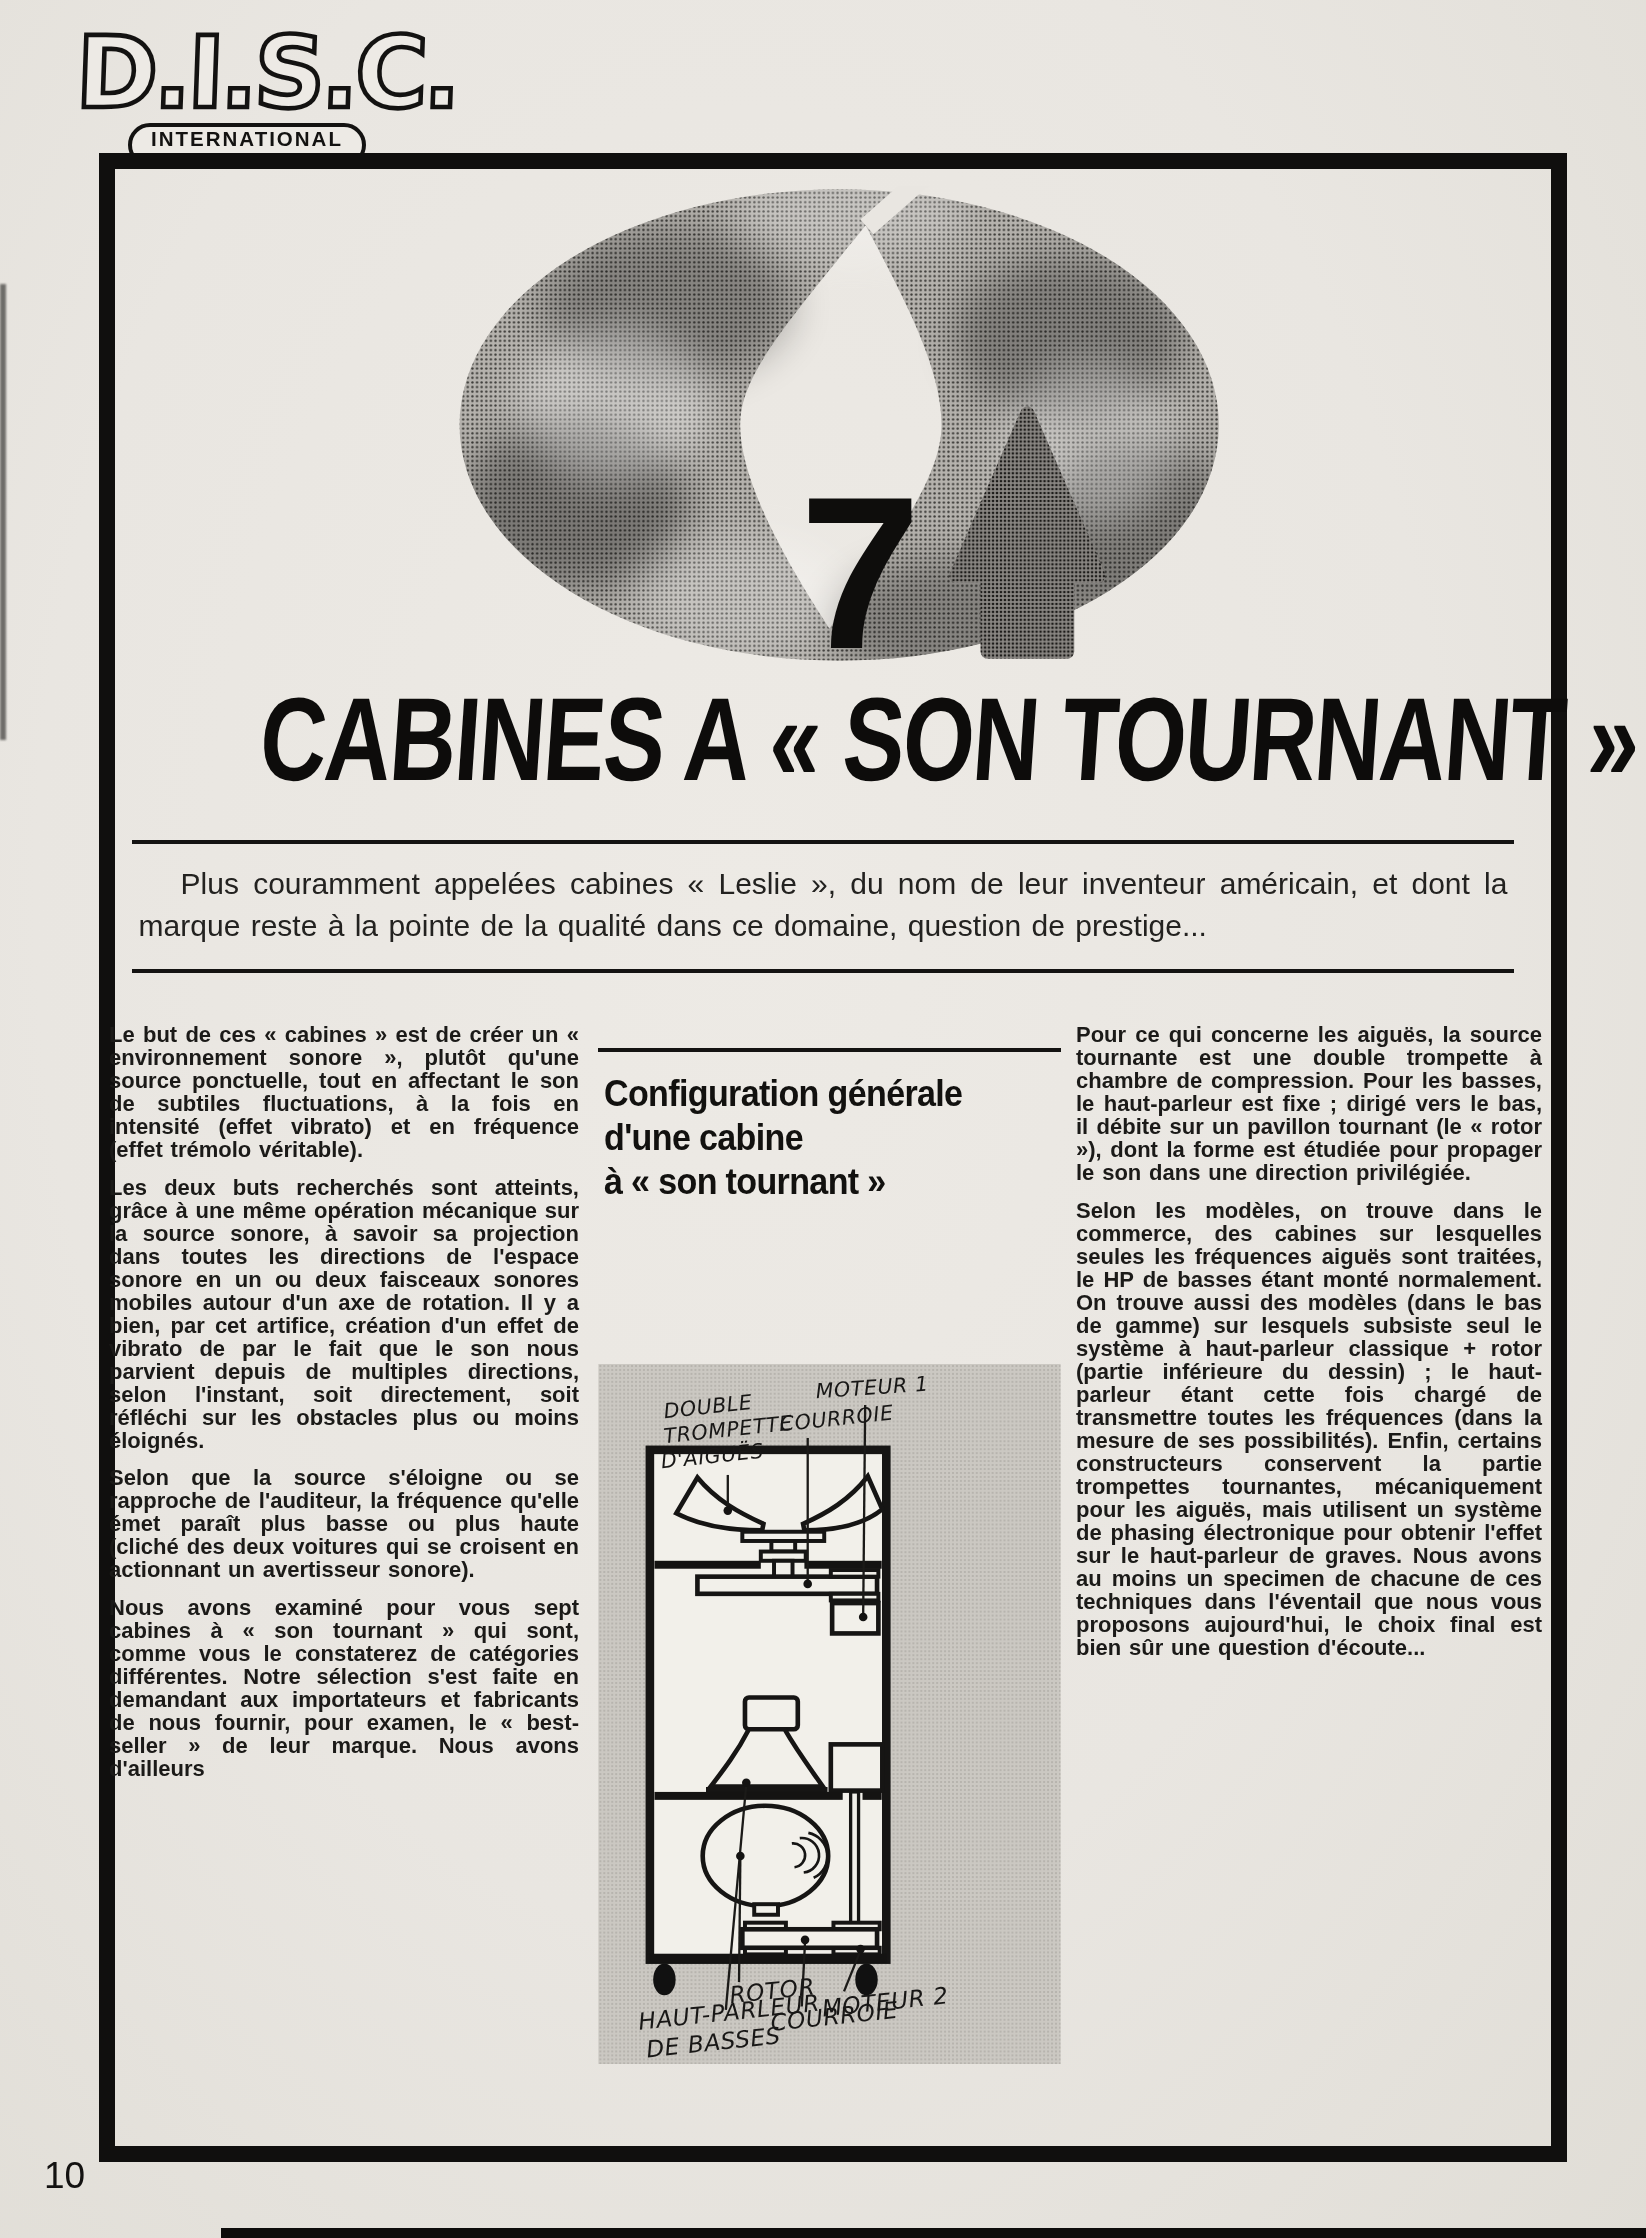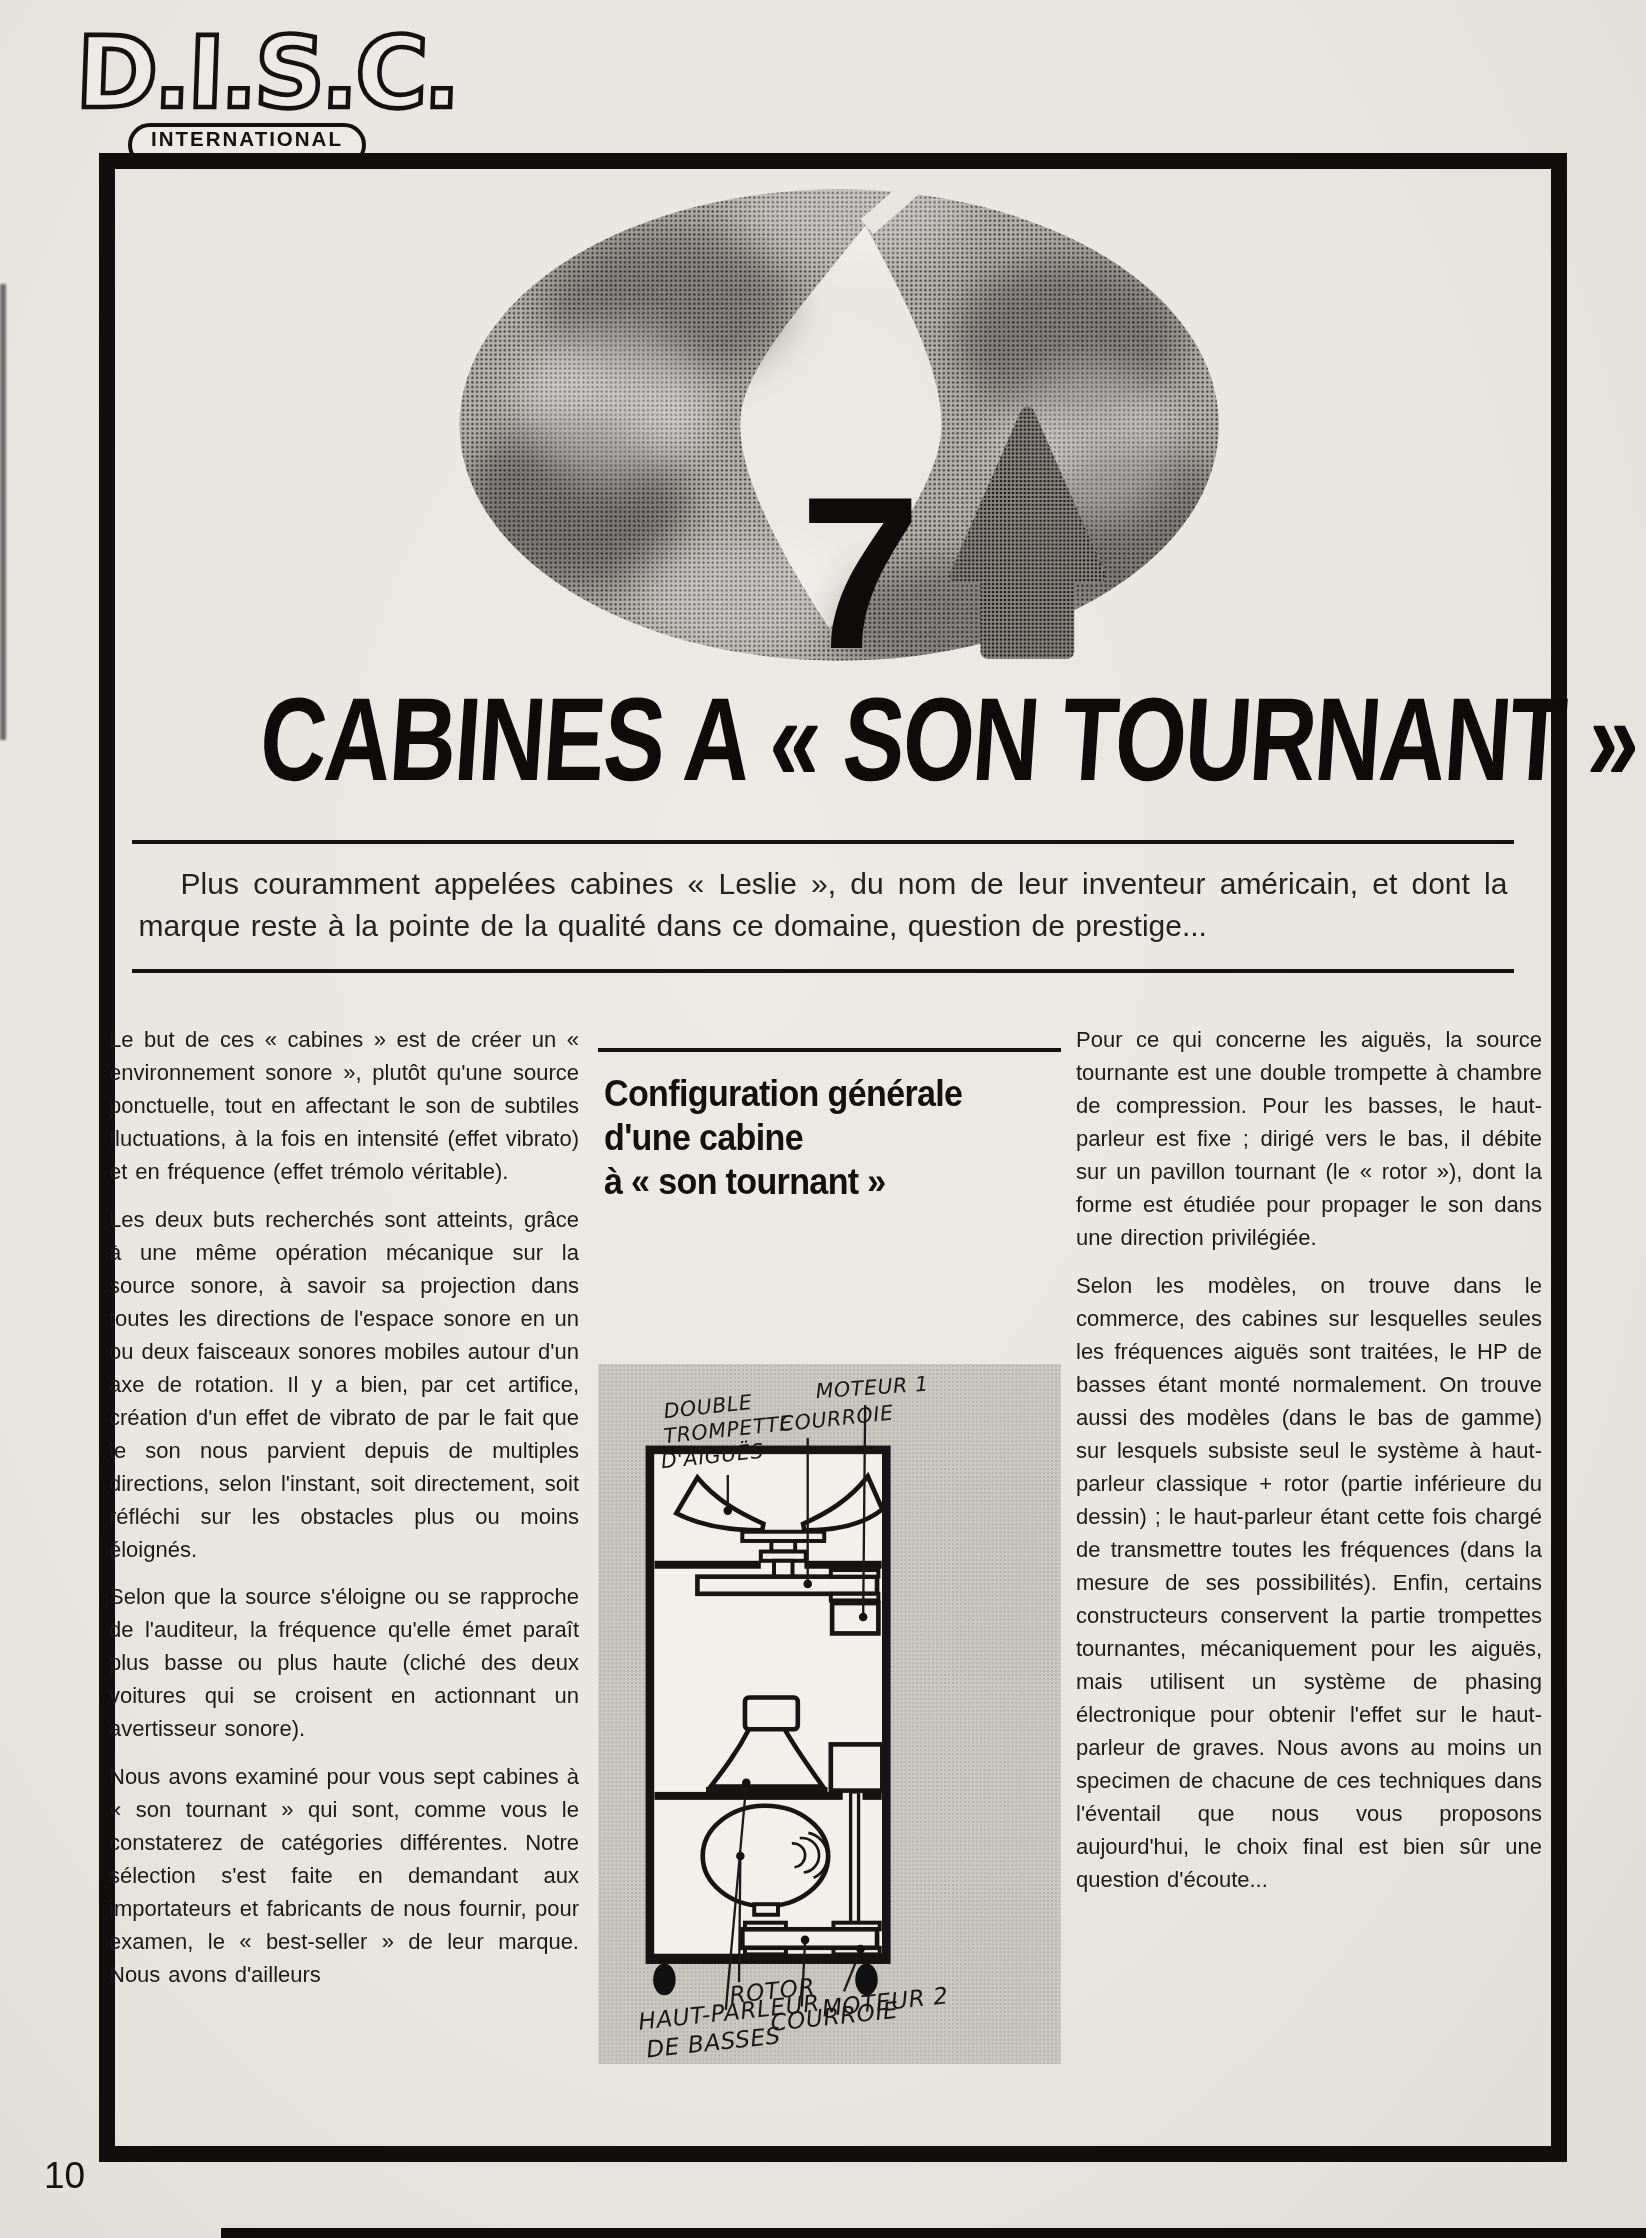--- a/index.html
+++ b/index.html
@@ -37,21 +37,21 @@
     padding:18.5px 6.6px 22.5px 6.6px;
     margin-top:12px;
   }
   .intro p{margin:0;font-size:30px;line-height:42px;color:#232220;text-align:justify;text-indent:42px;word-spacing:2px;}
   
   .col{position:absolute;top:1023px;}
   .col1{left:109px;width:470px;}
   .col2{left:598px;width:463px;}
   .col3{left:1076px;width:466px;}
   .body-par{
-    margin:0 0 14.5px 0;font-size:22px;line-height:33px;font-weight:normal;
+    margin:0 0 14.5px 0;font-size:22px;line-height:23px;font-weight:bold;
     text-align:justify;color:#1b1a18;word-spacing:1.7px;
   }
   .col-rule{border:none;border-top:4px solid #141312;margin:25px 0 20px 0;width:100%;}
   .section-heading{margin:6px;}
   .section-heading div{
     font-size:37px;line-height:44px;font-weight:bold;color:#12110f;
     transform:scaleX(0.92);transform-origin:left center;letter-spacing:-0.7px;white-space:nowrap;
   }
   
   .diagram{position:absolute;left:598px;top:1364px;width:463px;height:700px;}

